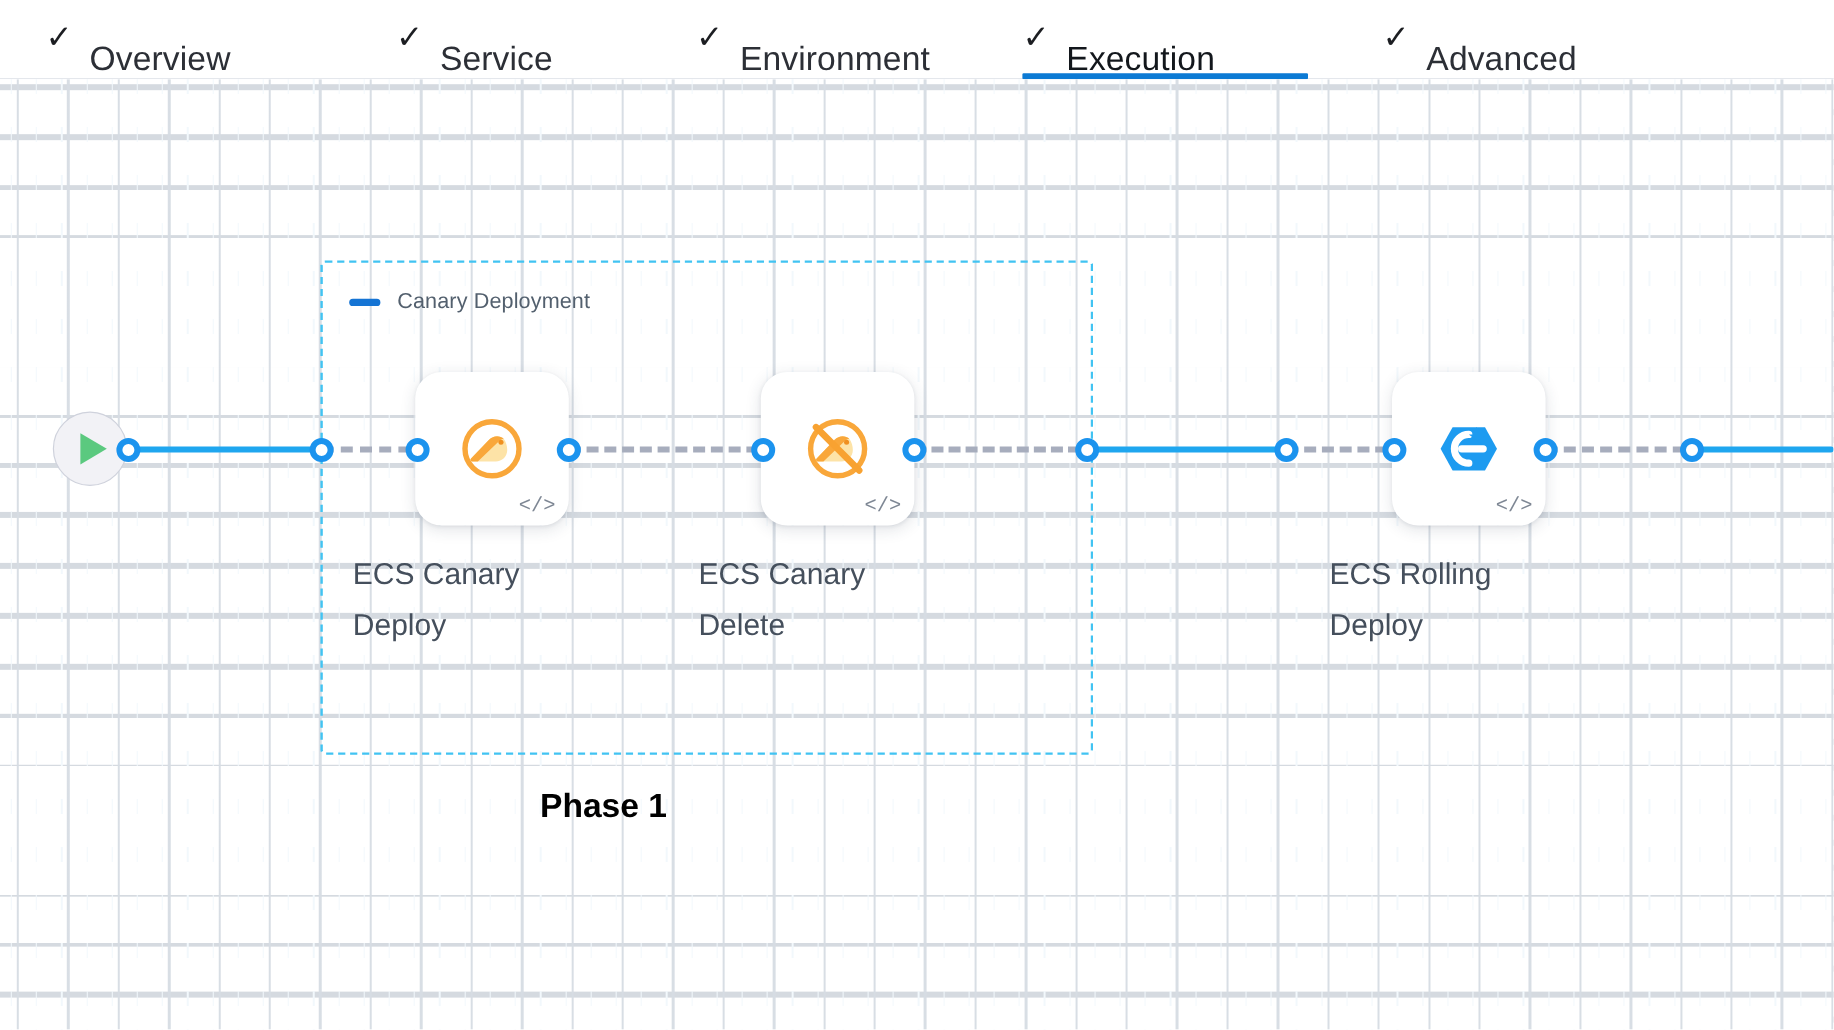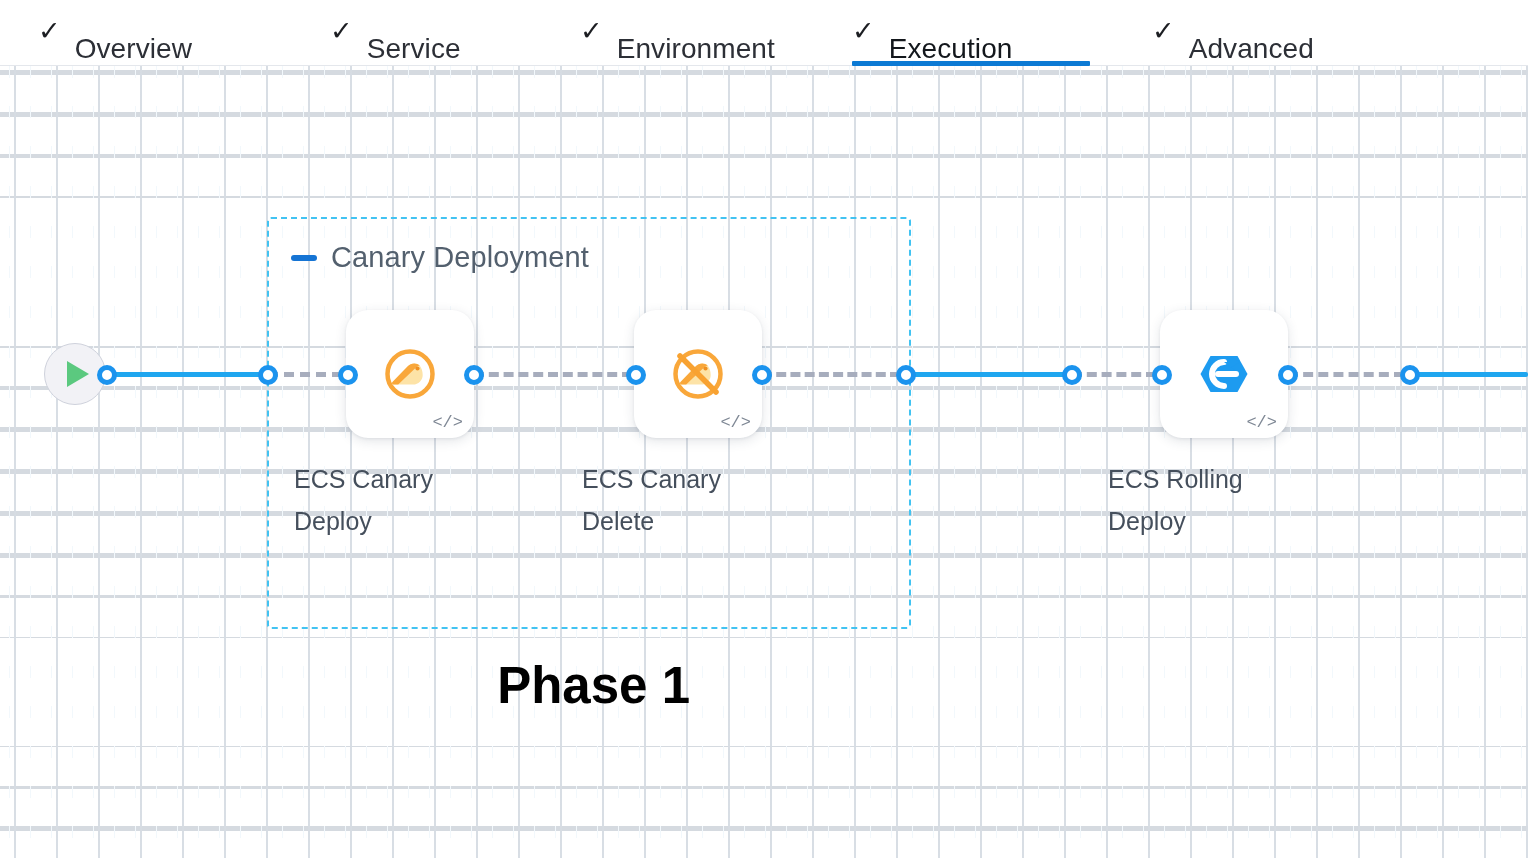--- a/index.html
+++ b/index.html
@@ -113,33 +113,33 @@
   .collapse-icon {
     width: 26px;
     height: 6px;
     background: #1574d4;
     border-radius: 3px;
     display: inline-block;
     cursor: pointer;
     flex: none;
   }
   .group-title {
-    font-size: 29px;
+    font-size: 18px;
     color: #53606e;
     letter-spacing: 0.1px;
   }
 
   
   .phase-label {
     position: absolute;
-    font-size: 51px;
+    font-size: 28px;
     font-weight: bold;
     color: #000000;
     white-space: nowrap;
-    text-align: right;
+    text-align: left;
   }
 
   
   .edge-solid {
     position: absolute;
     height: 5px;
     background: #1fa6ef;
     border-radius: 2px;
   }
   .edge-dashed {

